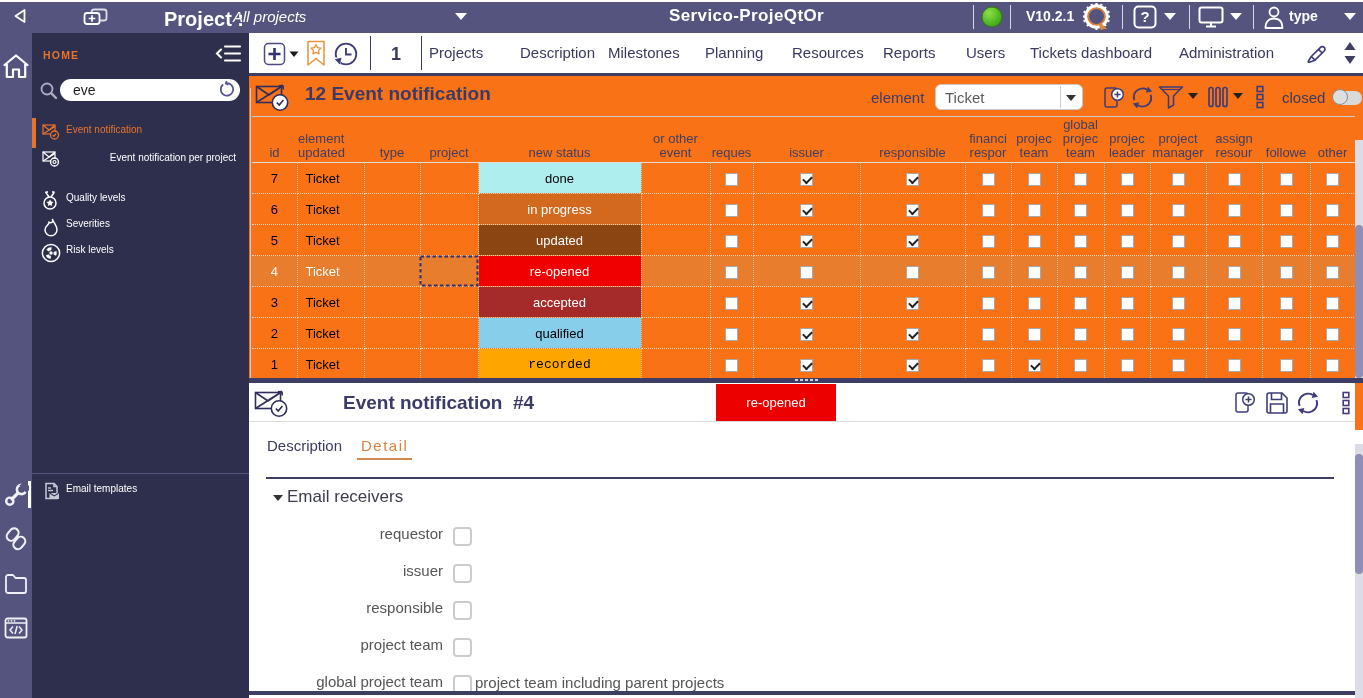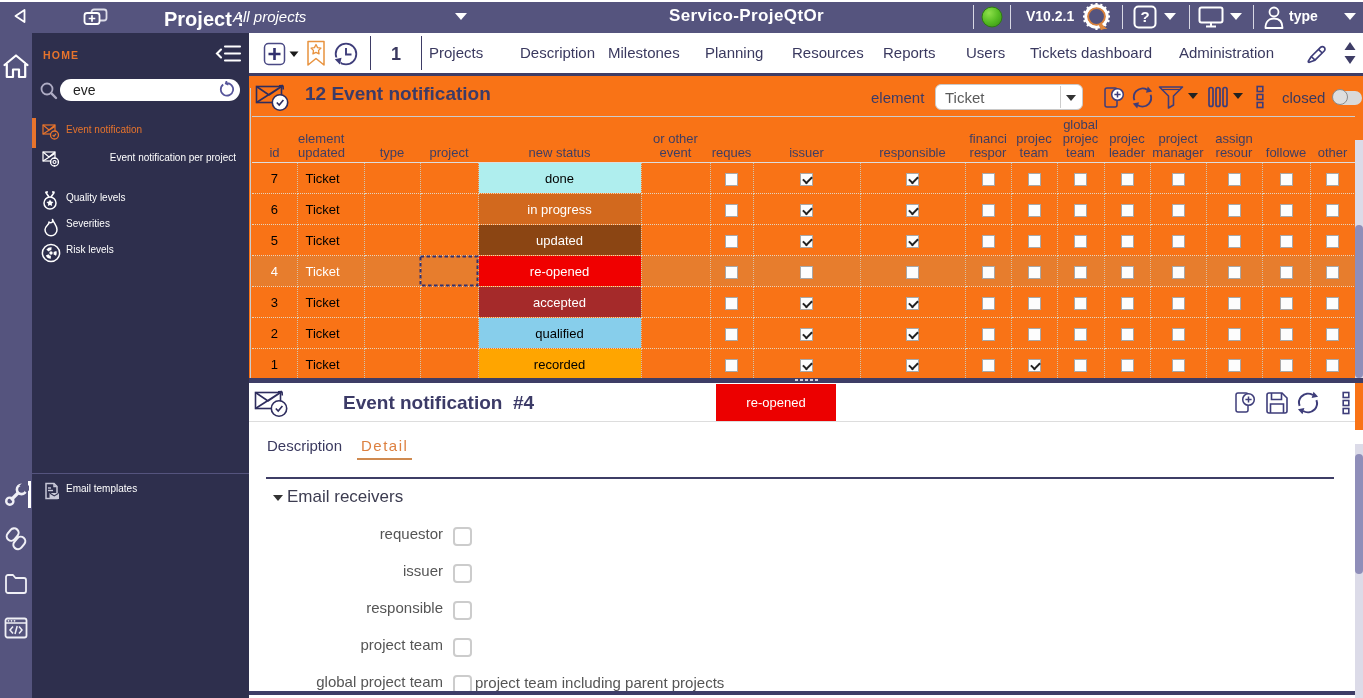--- a/index.html
+++ b/index.html
@@ -479,21 +479,21 @@
             <td><span class="cb"></span></td>
             <td><span class="cb"></span></td>
             <td><span class="cb"></span></td>
             <td><span class="cb"></span></td>
           </tr>
       <tr>
             <td>1</td>
             <td class="lft">Ticket</td>
             <td></td>
             <td></td>
-            <td style="background:#ffa500; color:#000;">recorded</td>
+            <td style="background:#ffa500; color:#000;font-family:Liberation Mono, monospace;">recorded</td>
             <td></td>
             <td><span class="cb"></span></td>
             <td><span class="cb on"></span></td>
             <td><span class="cb on"></span></td>
             <td><span class="cb"></span></td>
             <td><span class="cb on"></span></td>
             <td><span class="cb"></span></td>
             <td><span class="cb"></span></td>
             <td><span class="cb"></span></td>
             <td><span class="cb"></span></td>

